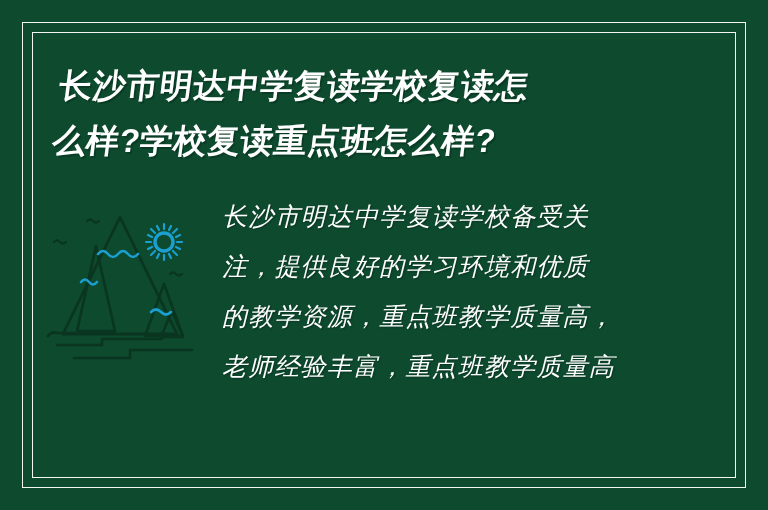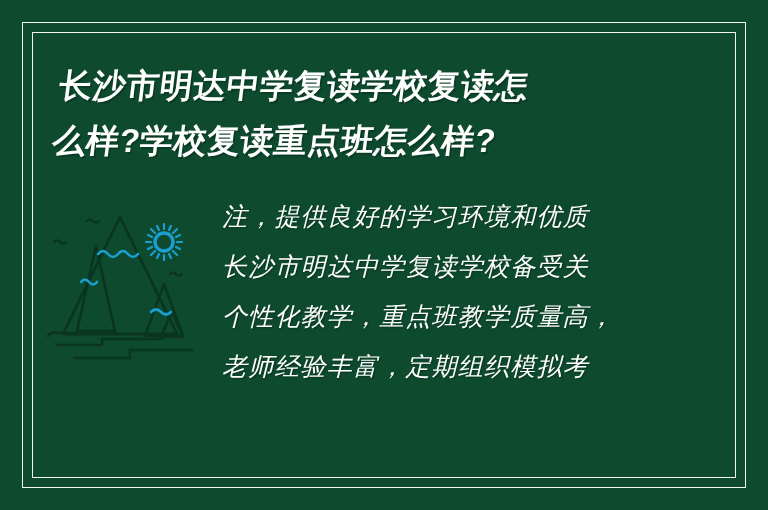--- a/index.html
+++ b/index.html
@@ -159,20 +159,20 @@
 
         <g stroke="#0a3520" stroke-width="2.6">
           <path d="M4 138 q4 -5 9 -3 h58"></path>
           <path d="M13 147 h45 v-6 h60"></path>
           <path d="M30 160 h56 v-8 h62"></path>
         </g>
       </svg>
     </div>
 
     <div class="body-text">
+      <span class="bd-line">长沙市明达中学复读学校备受关</span>
       <span class="bd-line">注，提供良好的学习环境和优质</span>
-      <span class="bd-line">长沙市明达中学复读学校备受关</span>
-      <span class="bd-line">个性化教学，重点班教学质量高，</span>
-      <span class="bd-line">老师经验丰富，定期组织模拟考</span>
+      <span class="bd-line">的教学资源，重点班教学质量高，</span>
+      <span class="bd-line">老师经验丰富，重点班教学质量高</span>
     </div>
 
   </div>
 </div>
 
 </body></html>

